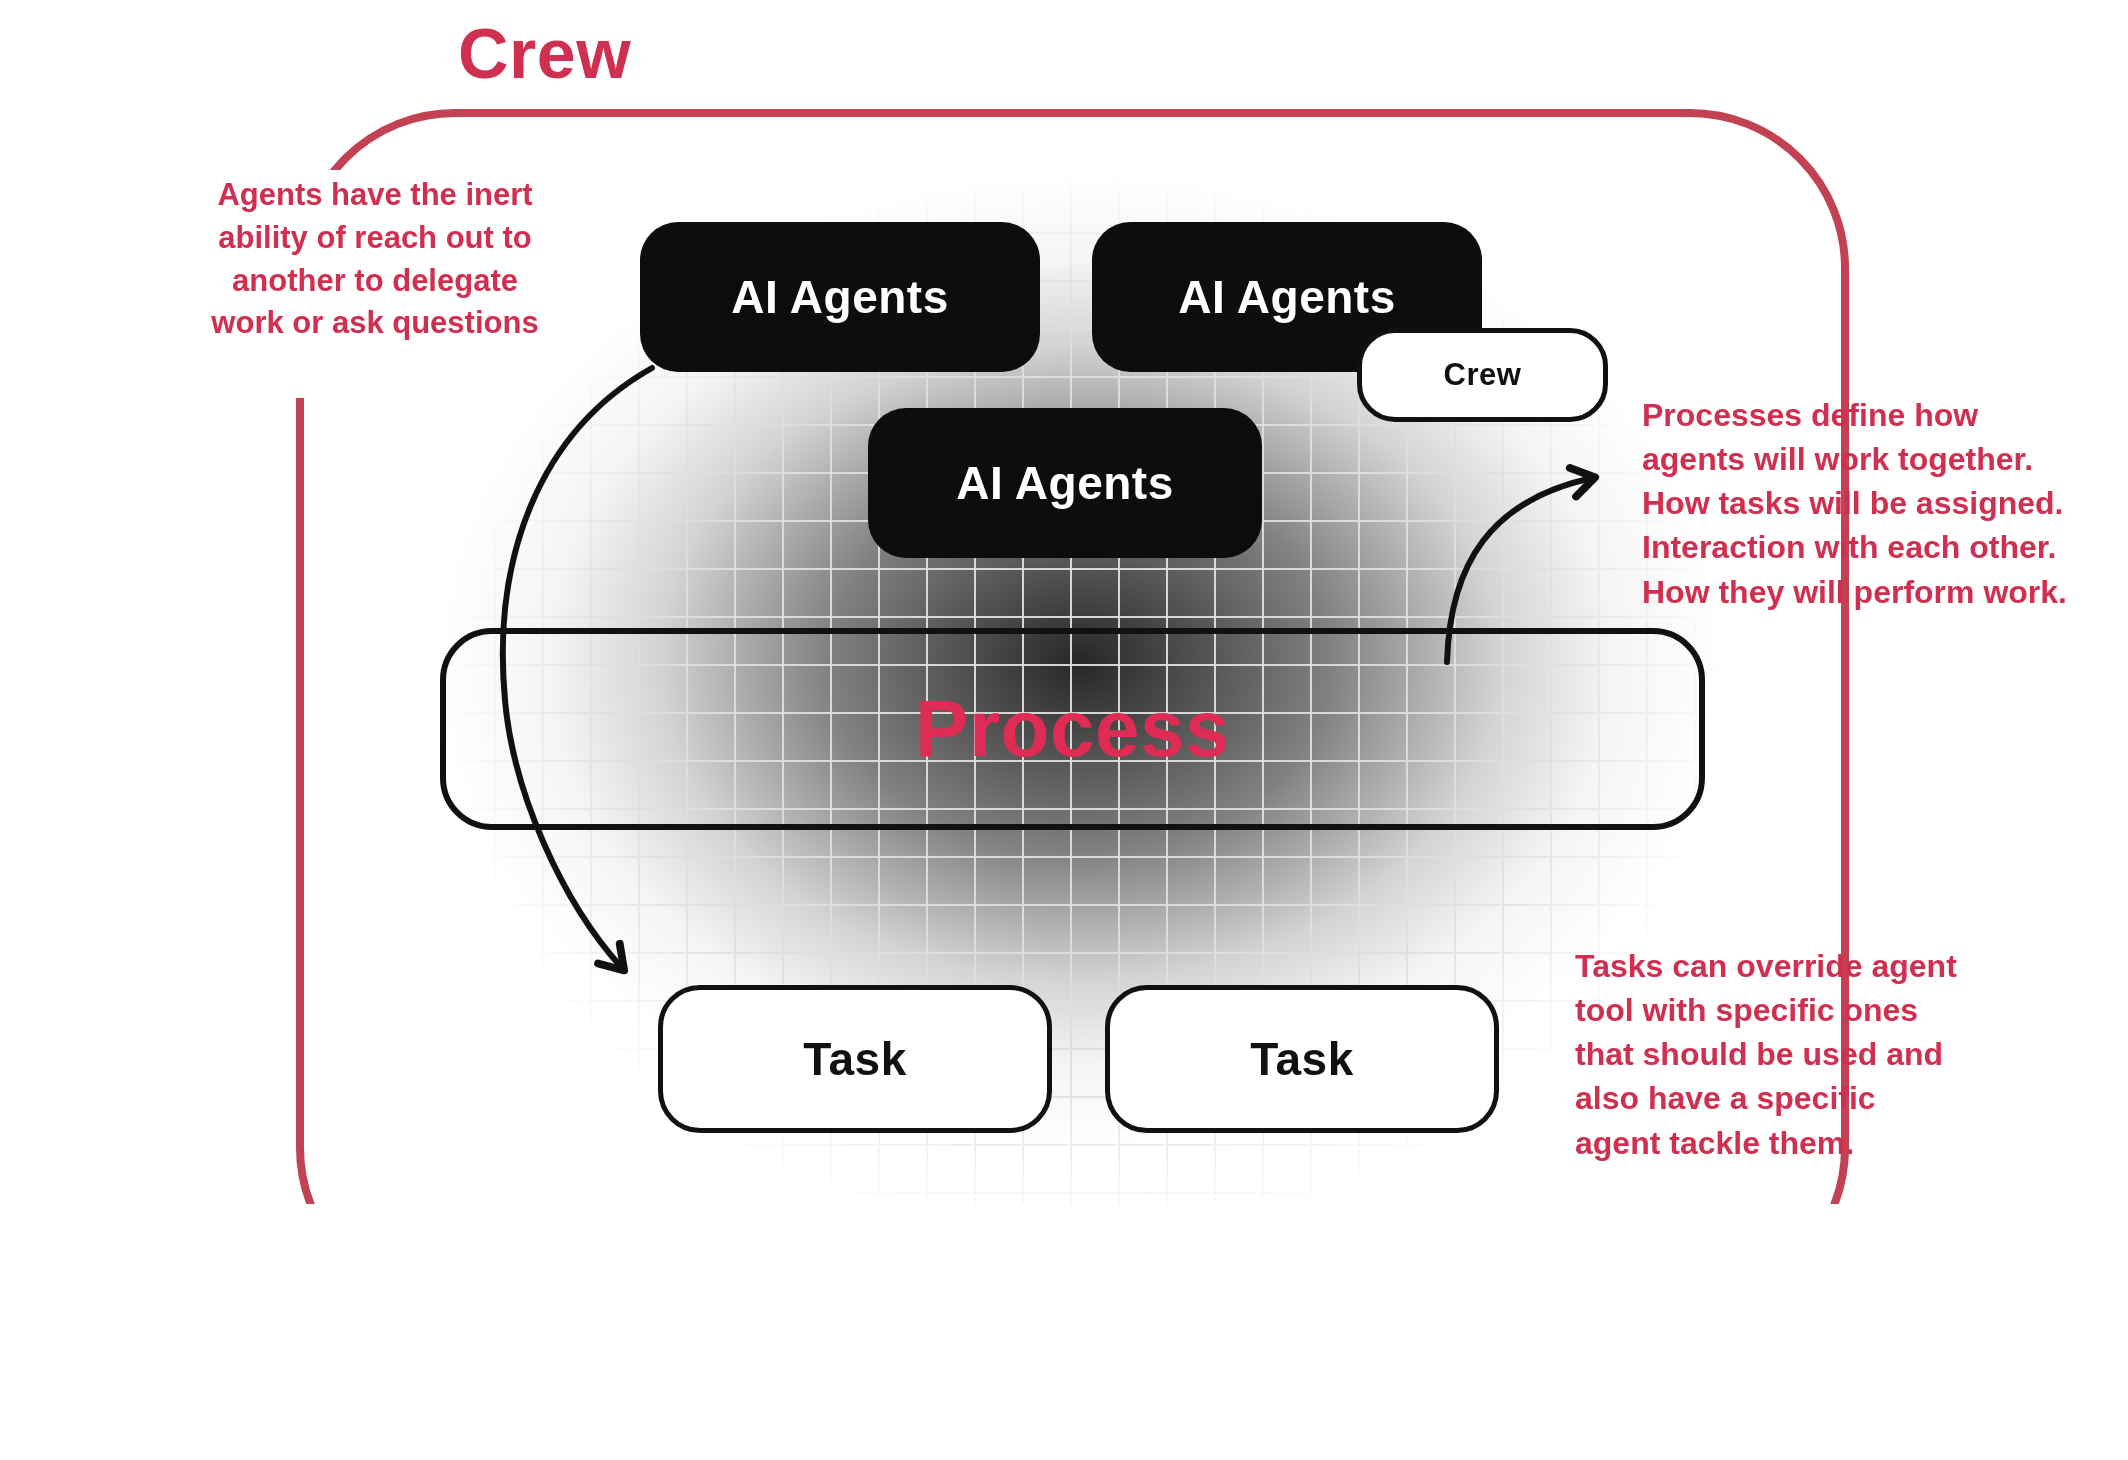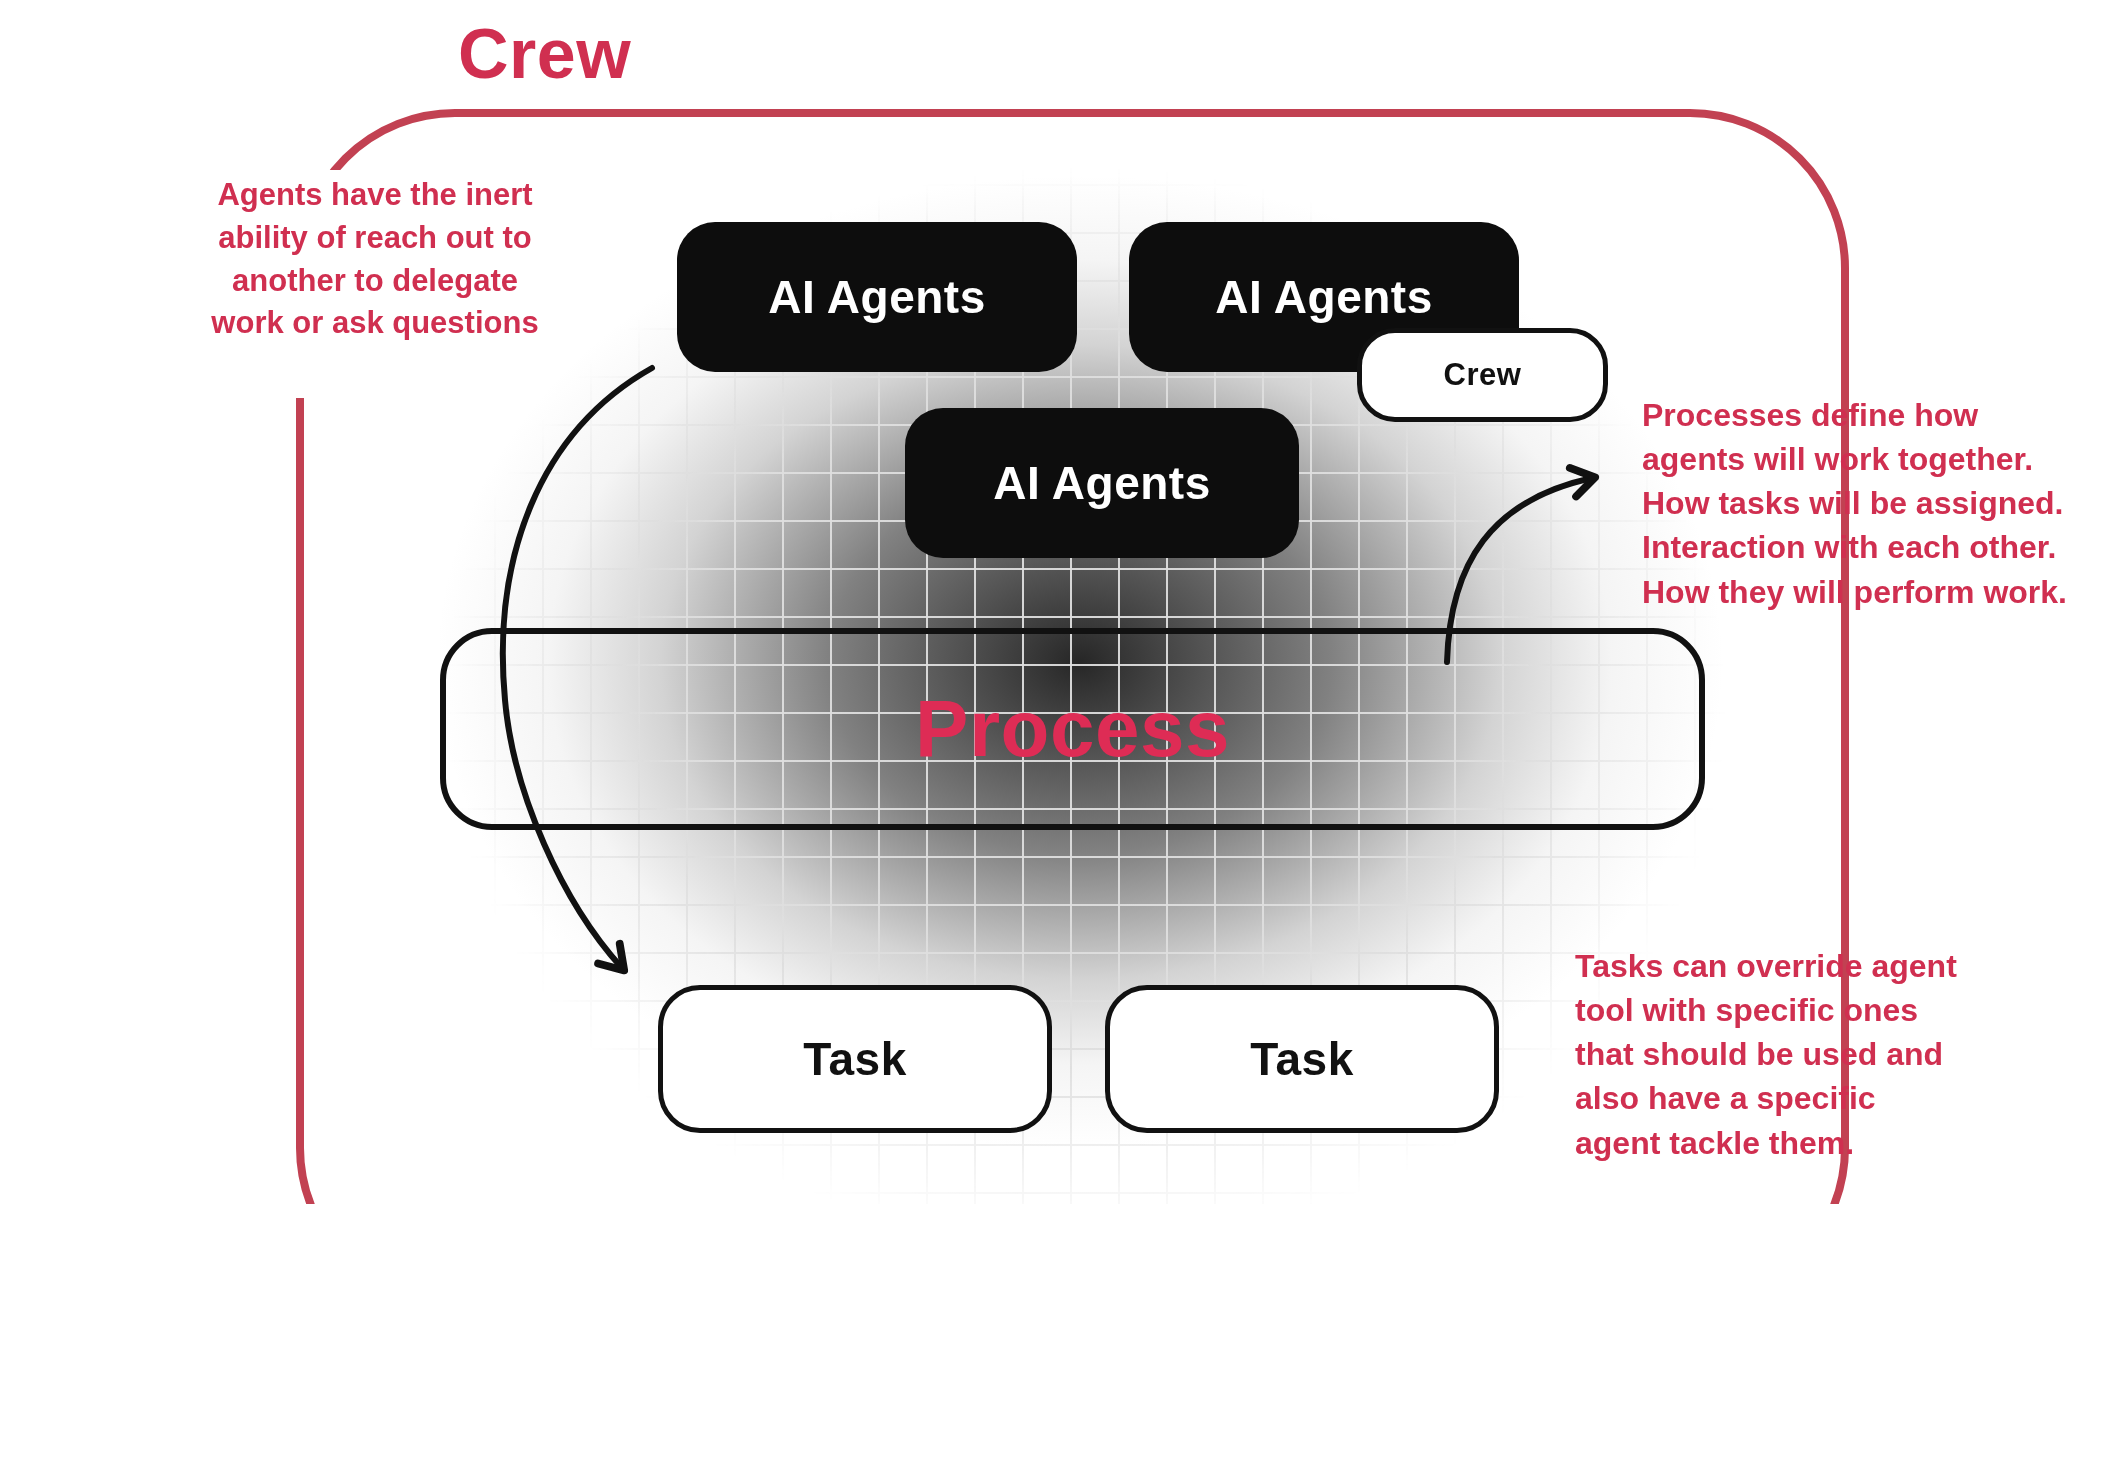--- a/index.html
+++ b/index.html
@@ -59,21 +59,20 @@
     justify-content: center;
     box-sizing: border-box;
     font-weight: 700;
     letter-spacing: 0.5px;
   }
   .node.black {
     background: #0d0d0d;
     color: #ffffff;
     border-radius: 38px;
     font-size: 46px;
-    margin-left: 37px;
   }
   .node.white {
     background: #ffffff;
     color: #111111;
     border: 5px solid #111111;
     border-radius: 42px;
     font-size: 46px;
   }
   .node.process {
     background: transparent;

